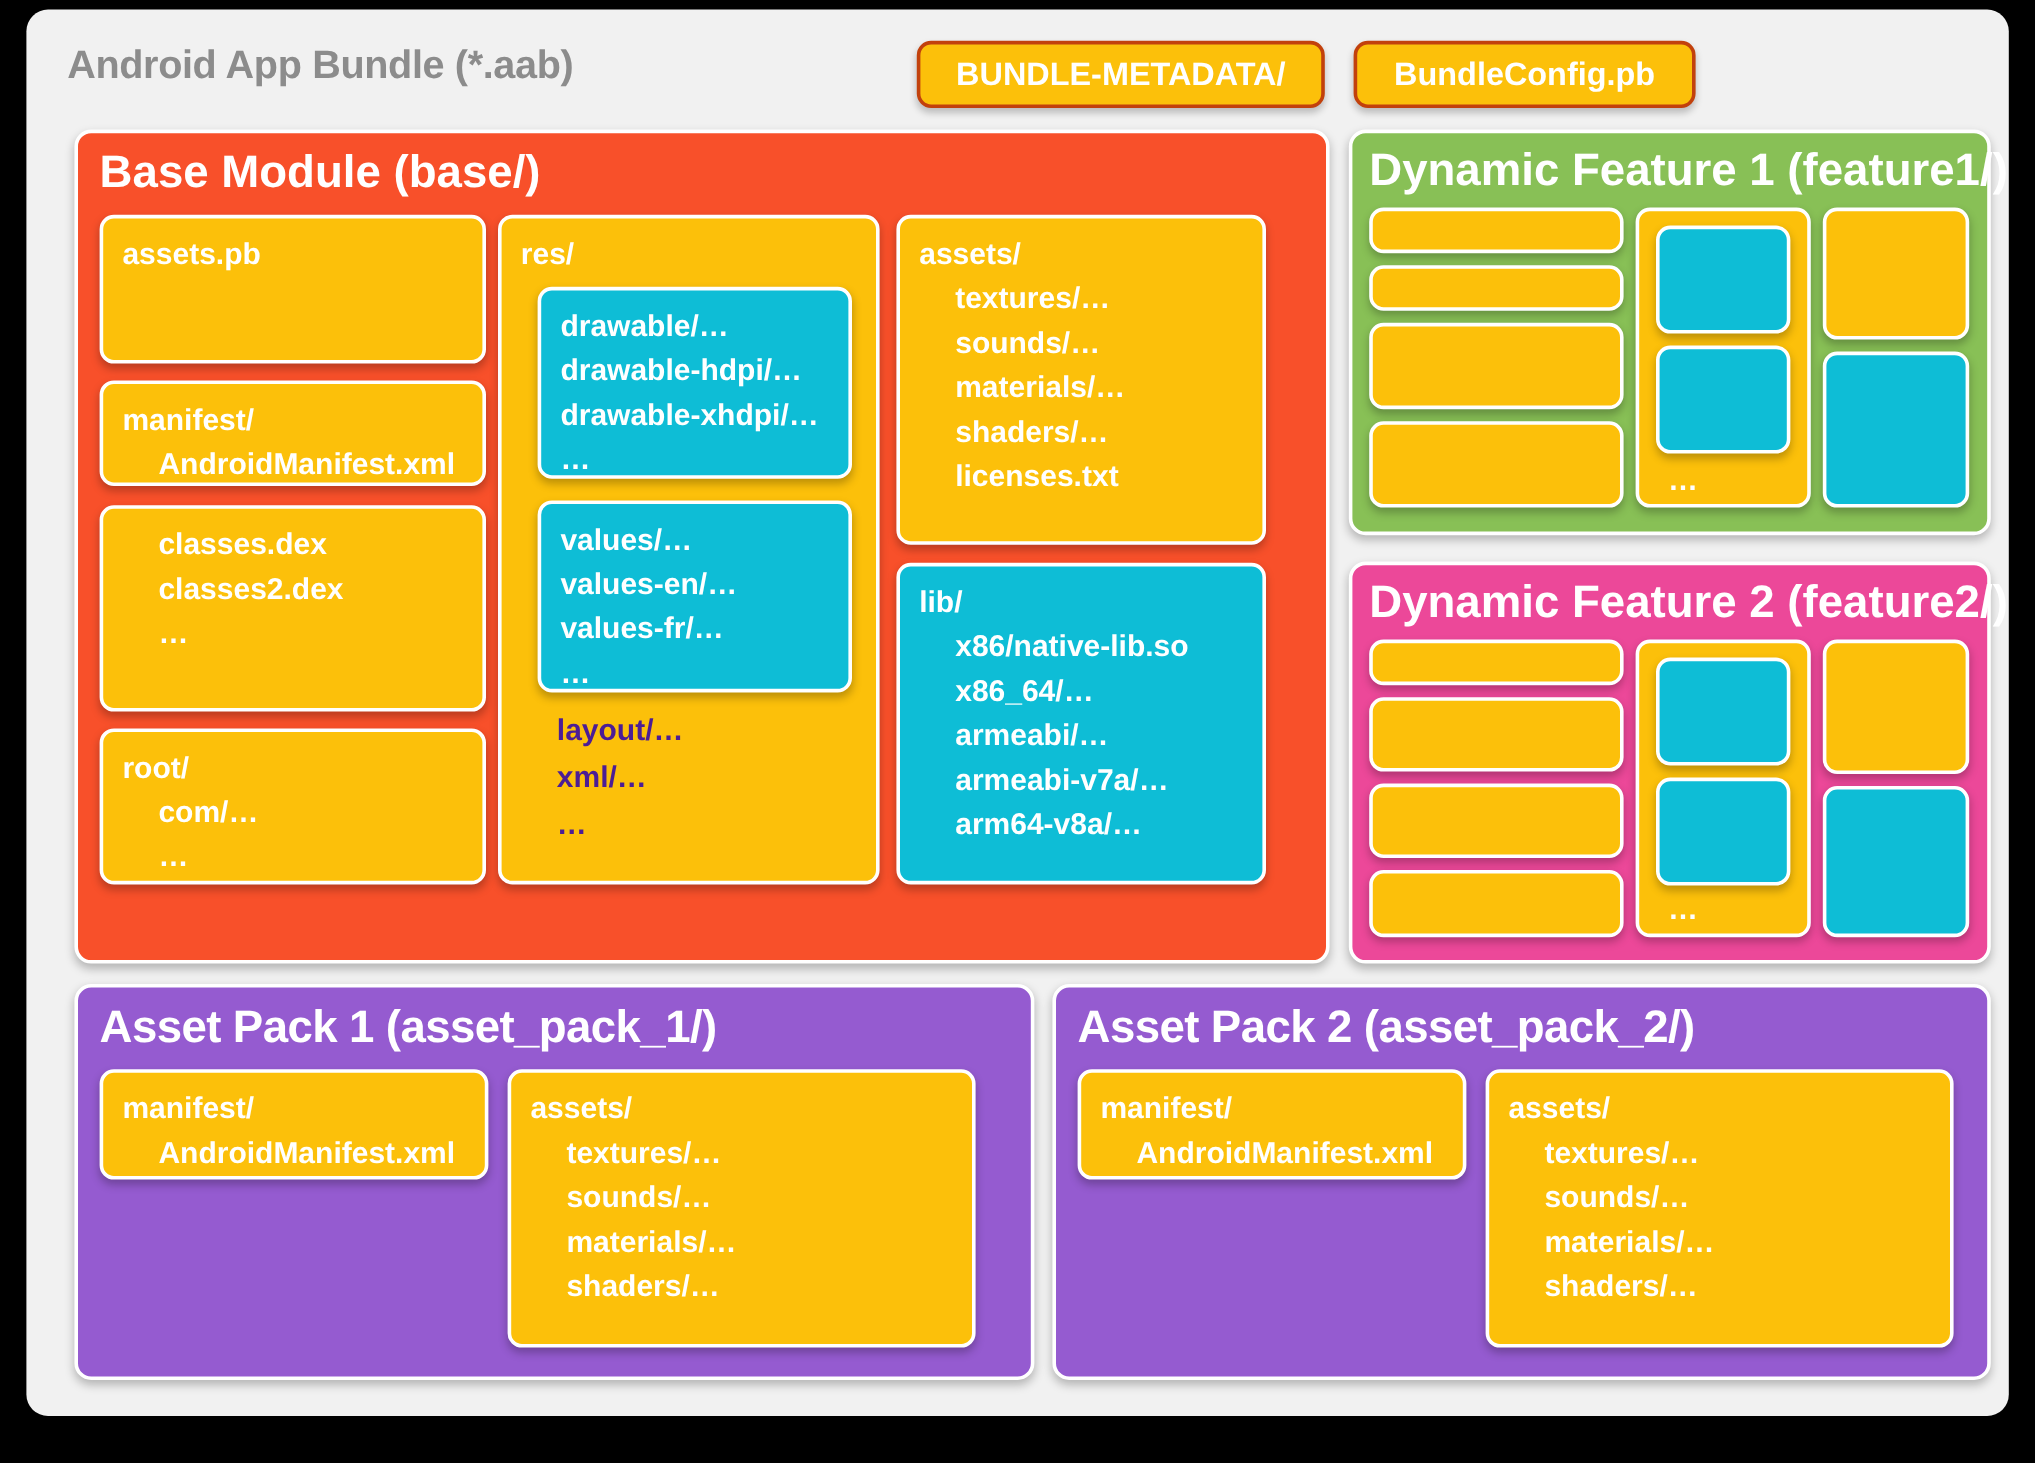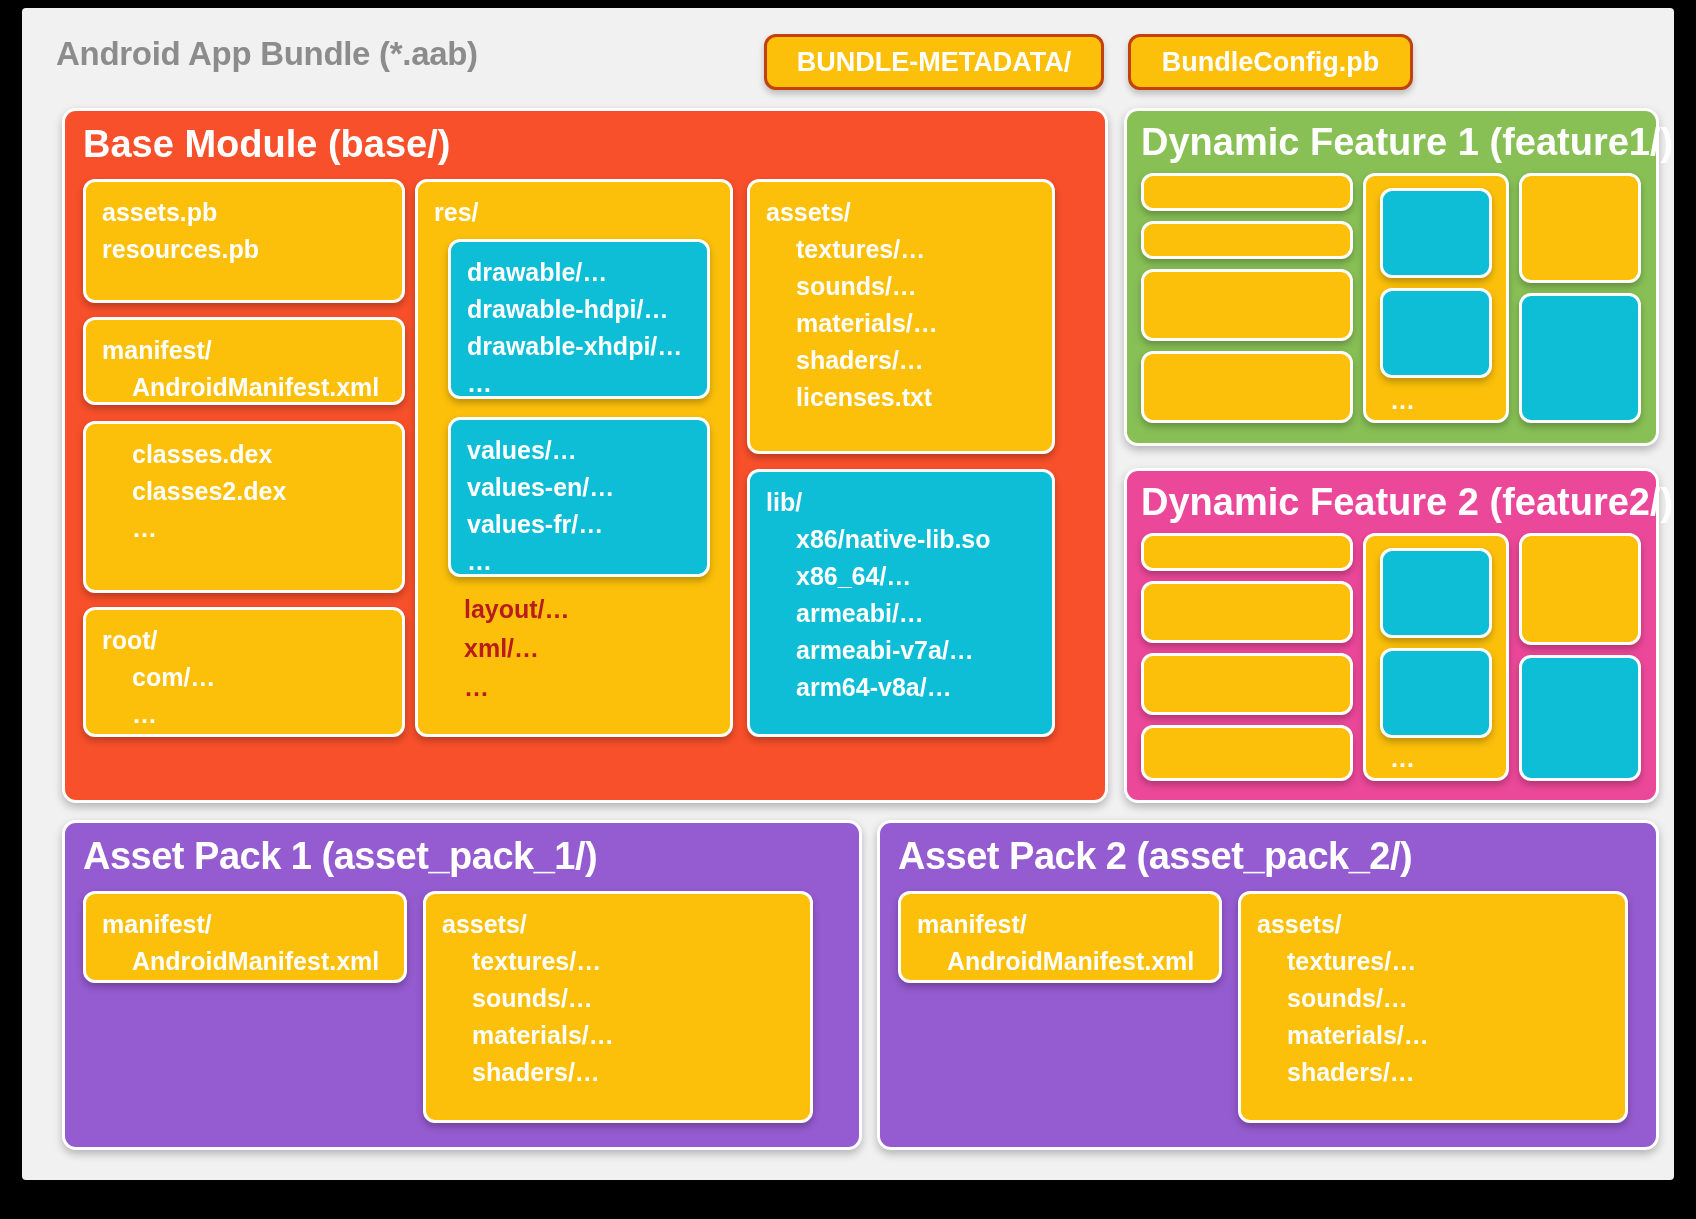--- a/index.html
+++ b/index.html
@@ -23,21 +23,21 @@
   }
 
   
   .bundle-card {
     position: absolute;
     left: 22px;
     top: 8px;
     width: 1652px;
     height: 1172px;
     background: #f1f1f1;
-    border-radius: 4px;
+    border-radius: 18px;
     box-shadow: 0 5px 10px rgba(0,0,0,0.35);
     box-sizing: border-box;
   }
 
   .bundle-title {
     position: absolute;
     left: 34px;
     top: 27px;
     font-size: 33px;
     font-weight: bold;
@@ -143,21 +143,20 @@
 
     <div class="badge" id="badge-metadata">BUNDLE-METADATA/</div>
     <div class="badge" id="badge-config">BundleConfig.pb</div>
 
     <div class="panel" id="base-module">
       <div class="panel-title" style="left:18px; top:12px;">Base Module (base/)</div>
 
       <div class="card yellow" style="left:18px; top:68px; width:322px; height:124px;">
         <div class="lines">
           <div>assets.pb</div>
-          <div>resources.pb</div>
         </div>
       </div>
 
       <div class="card yellow" style="left:18px; top:206px; width:322px; height:88px;">
         <div class="lines">
           <div>manifest/</div>
           <div class="ind">AndroidManifest.xml</div>
         </div>
       </div>
 
@@ -193,21 +192,21 @@
 
         <div class="card cyan inner-abs" style="left:30px; top:235px; width:262px; height:160px;">
           <div class="lines">
             <div>values/…</div>
             <div>values-en/…</div>
             <div>values-fr/…</div>
             <div>…</div>
           </div>
         </div>
 
-        <div class="inner-abs" style="left:46px; top:408px; color:#b91c1c; font-size:25px; font-weight:bold; line-height:1.55;">
+        <div class="inner-abs" style="left:46px; top:408px; color:#4c1d95; font-size:25px; font-weight:bold; line-height:1.55;">
           <div>layout/…</div>
           <div>xml/…</div>
           <div>…</div>
         </div>
       </div>
 
       <div class="card yellow" style="left:682px; top:68px; width:308px; height:275px;">
         <div class="lines">
           <div>assets/</div>
           <div class="ind">textures/…</div>

